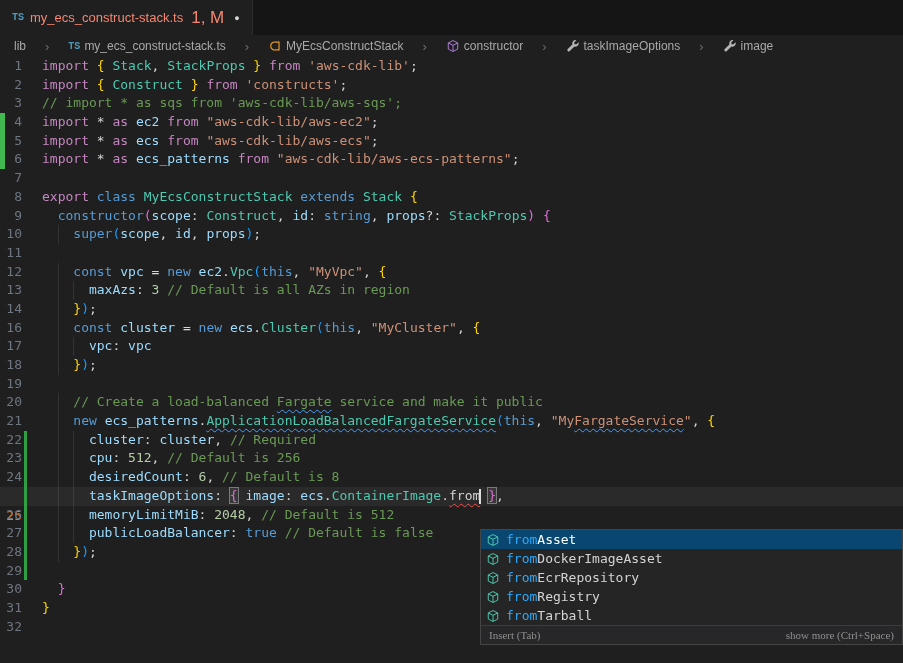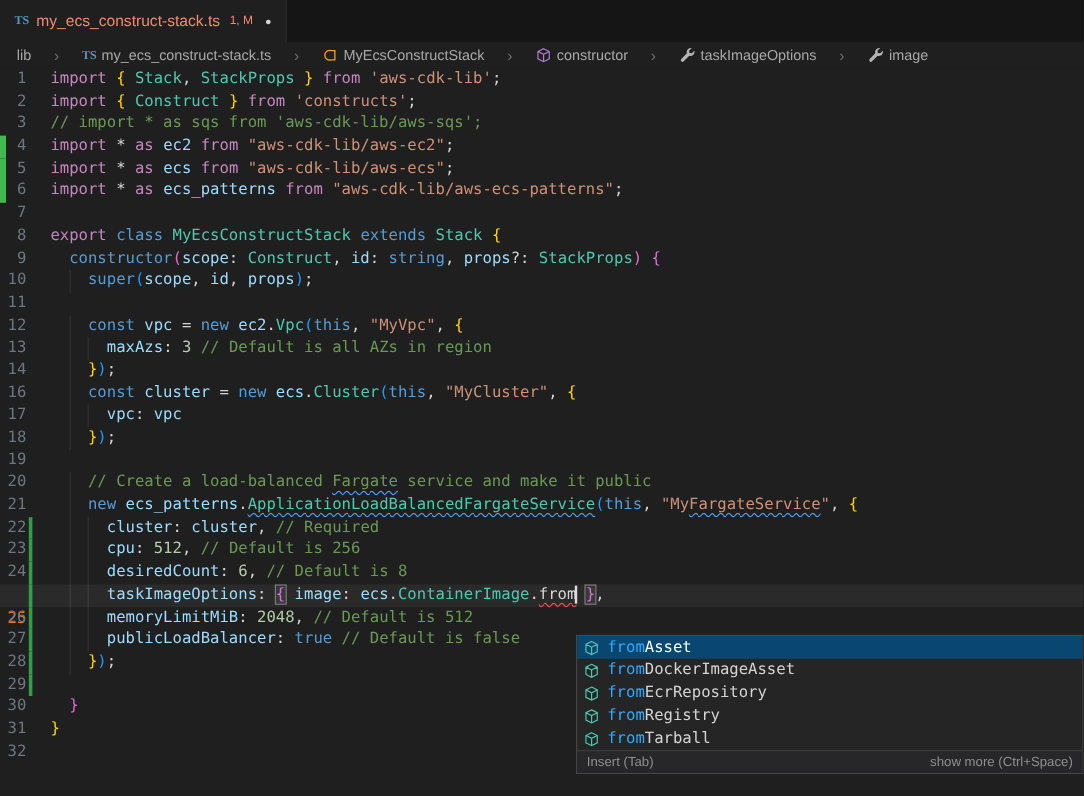--- a/index.html
+++ b/index.html
@@ -3,23 +3,23 @@
 <meta charset="utf-8">
 <style>
   * { box-sizing: border-box; margin: 0; padding: 0; }
   html,body { width:903px; height:663px; overflow:hidden; }
   body { background:#1f1f1f; font-family:"DejaVu Sans Mono", monospace; position:relative; }
 
   
   .tabbar { height:35px; background:#151515; display:flex; align-items:stretch; }
   .tab { display:flex; align-items:center; gap:6px; padding:0 12px; background:#1f1f1f;
          border-right:1px solid #2b2b2b; font-family:"Liberation Sans",sans-serif; font-size:13px; }
-  .ts-badge { color:#519aba; font-weight:bold; font-size:10px; font-family:Liberation Serif, serif; }
+  .ts-badge { color:#519aba; font-weight:bold; font-size:10px; font-family:Liberation Mono, monospace; }
   .tab-name { color:#f48771; }
-  .tab-badge { color:#f48771; font-size:10px; margin-left:2px; }
+  .tab-badge { color:#f48771; font-size:17px; margin-left:2px; }
   .tab-dot { color:#d4d4d4; font-size:9px; margin-left:4px; }
 
   
   .breadcrumbs { height:22px; background:#1f1f1f; display:flex; align-items:center;
                  padding-left:14px; gap:17px; font-family:"Liberation Sans",sans-serif;
                  font-size:12px; color:#a9a9a9; white-space:nowrap; }
   .bc-item { display:flex; align-items:center; gap:4px; cursor:pointer; }
   .bc-sep { color:#6e6e6e; margin:0 2px; font-size:13px; }
   .bc-item svg, .bc-item .ts-badge { flex:none; }
 
@@ -55,21 +55,21 @@
   
   .suggest { position:absolute; left:480px; top:529px; width:423px; background:#252526;
              border:1px solid #454545; z-index:10; }
   .s-item { display:flex; align-items:center; height:19px; padding:0 5px; gap:6px;
             font-size:13px; color:#d4d4d4; cursor:pointer; }
   .s-item.sel { background:#094771; color:#ffffff; }
   .s-match { color:#2aabff; }
   .s-item svg { flex:none; }
   .s-footer { display:flex; justify-content:space-between; align-items:center; height:19px;
               padding:0 8px; background:#27272a; border-top:1px solid #3c3c3d;
-              font-family:Liberation Sans, sans-serif; font-size:11px; color:#8f8f8f; }
+              font-family:Liberation Serif, serif; font-size:11px; color:#8f8f8f; }
 </style>
 </head>
 <body>
 
 <div class="window">
 
   <div class="tabbar">
     <div class="tab">
       <span class="ts-badge">TS</span>
       <span class="tab-name">my_ecs_construct-stack.ts</span>

